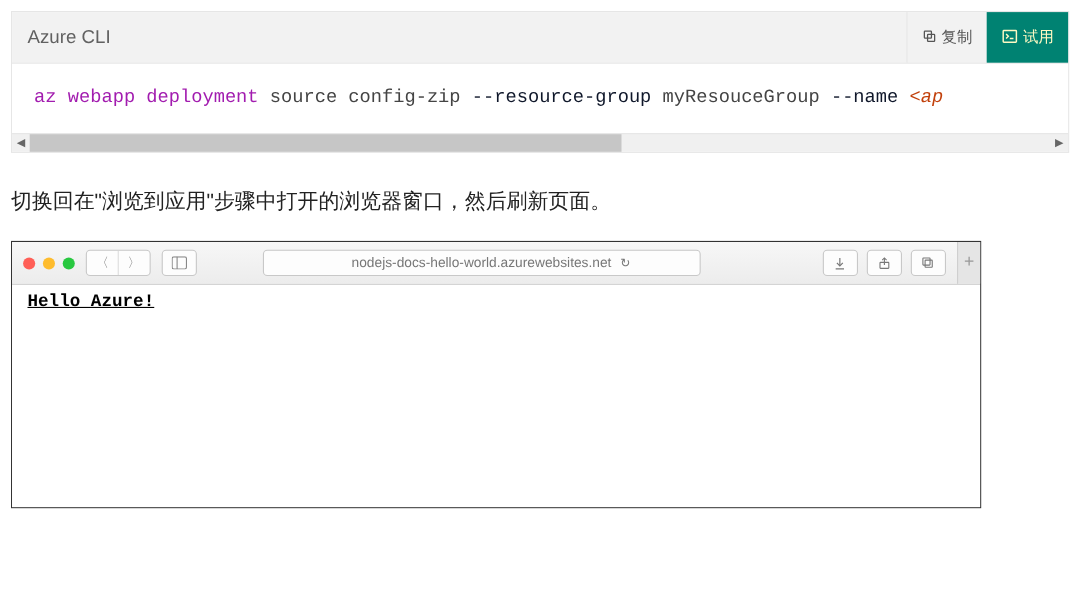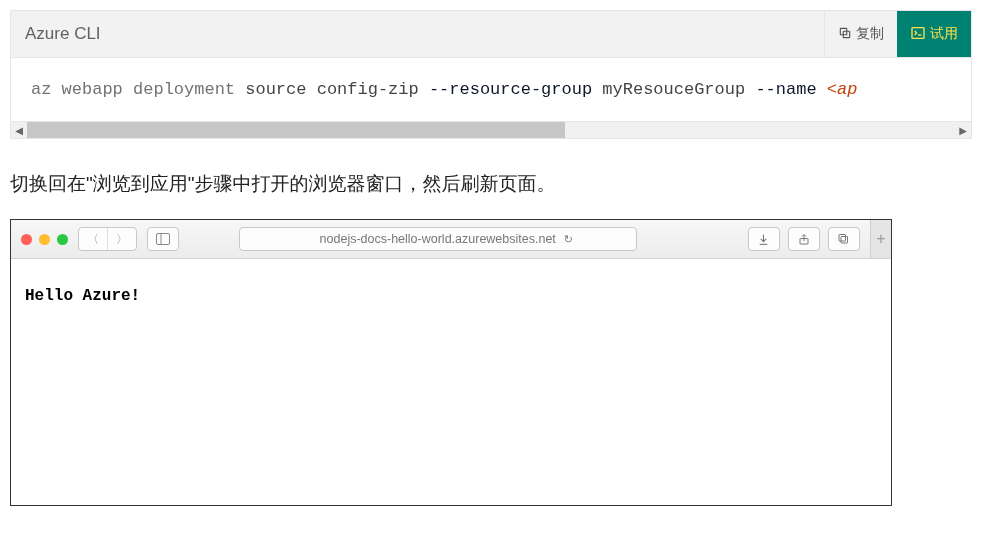--- a/index.html
+++ b/index.html
@@ -47,35 +47,35 @@
     font-size: 14px;
     padding: 0 13px;
     color: #555;
     border-left: 1px solid #e6e6e6;
     cursor: pointer;
   }
 
   .action-copy svg { width: 14px; height: 14px; }
   .action-try {
     background: #008272;
-    color: #fde047;
+    color: #fef9c3;
     border-left: none;
   }
   .action-try svg { width: 16px; height: 16px; }
 
   .code-body {
     background: #fff;
     padding: 22px 20px;
     font-family: "Consolas", "Menlo", "Courier New", monospace;
     font-size: 17px;
     white-space: nowrap;
     overflow: hidden;
     color: #444;
   }
-  .tok-keyword { color: #737373; text-align: right; }
+  .tok-keyword { color: #a21caf; text-align: right; }
   .tok-option  { color: #0f172a; }
   .tok-angle   { color: #c2410c; font-style: italic; }
 
   .hscroll {
     background: #f0f0f0;
     border-top: 1px solid #e6e6e6;
     height: 16px;
     position: relative;
     display: flex;
     align-items: center;
@@ -182,25 +182,26 @@
     color: #999;
     font-size: 16px;
     background: #e5e5e5;
     border-left: 1px solid #cfcfcf;
     margin-right: -10px;
   }
 
   .browser-content {
     background: #fff;
     min-height: 190px;
-    padding: 28px 14px;
+    padding: 6px 14px;
     font-family: "Courier New", monospace;
     font-size: 16px;
     font-weight: bold;
     color: #000;
+    text-decoration: underline;
   }
 </style>
 </head>
 <body>
 
 <div class="code-block">
 
   <div class="code-header">
     <div class="code-title">Azure CLI</div>
     <div class="code-actions">

